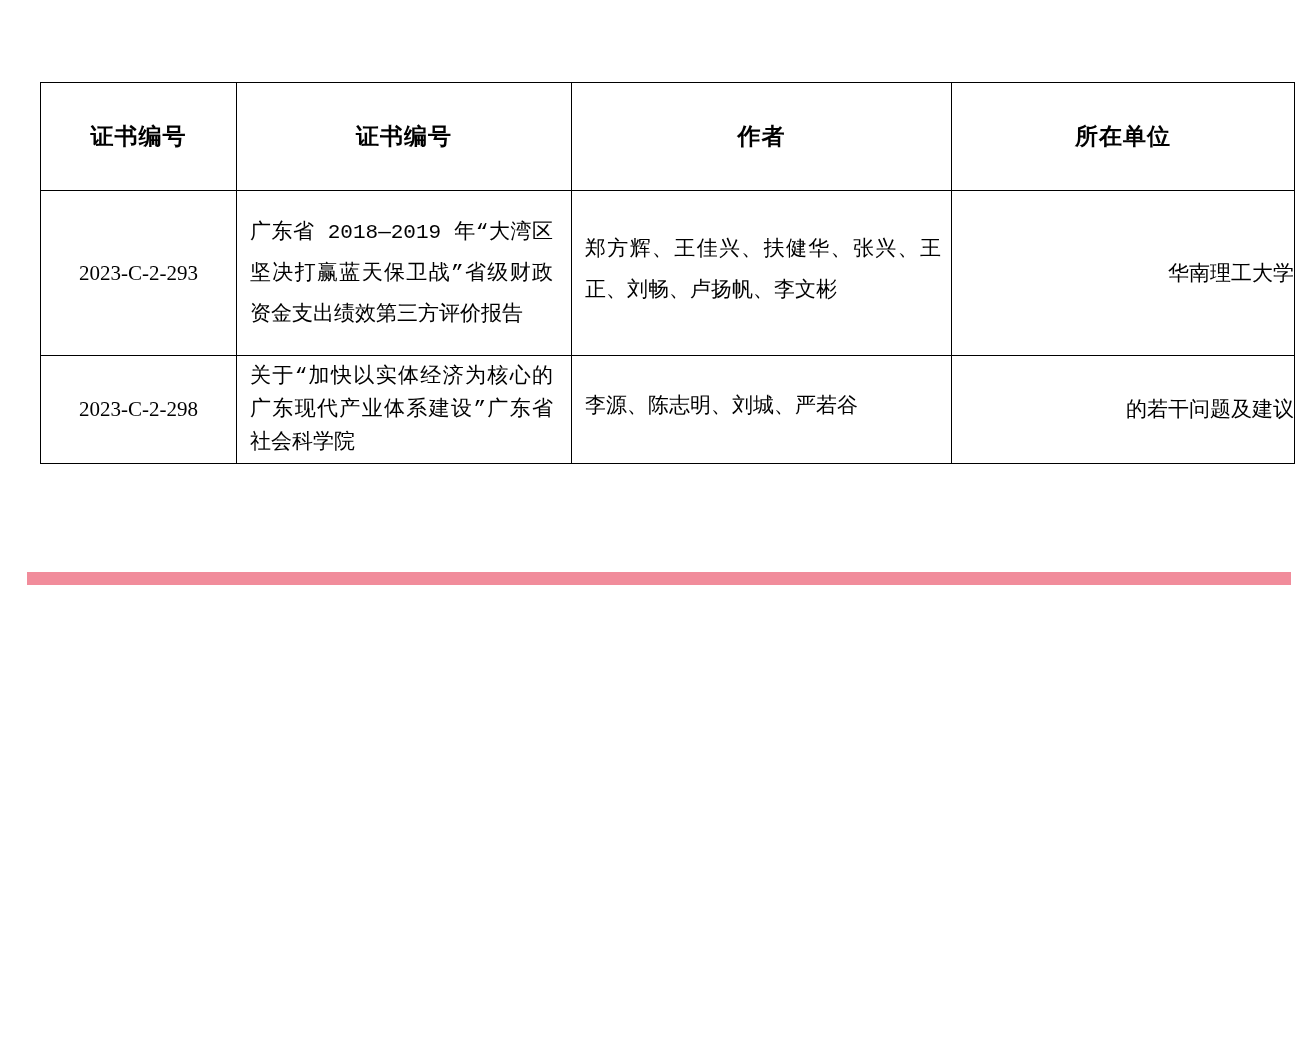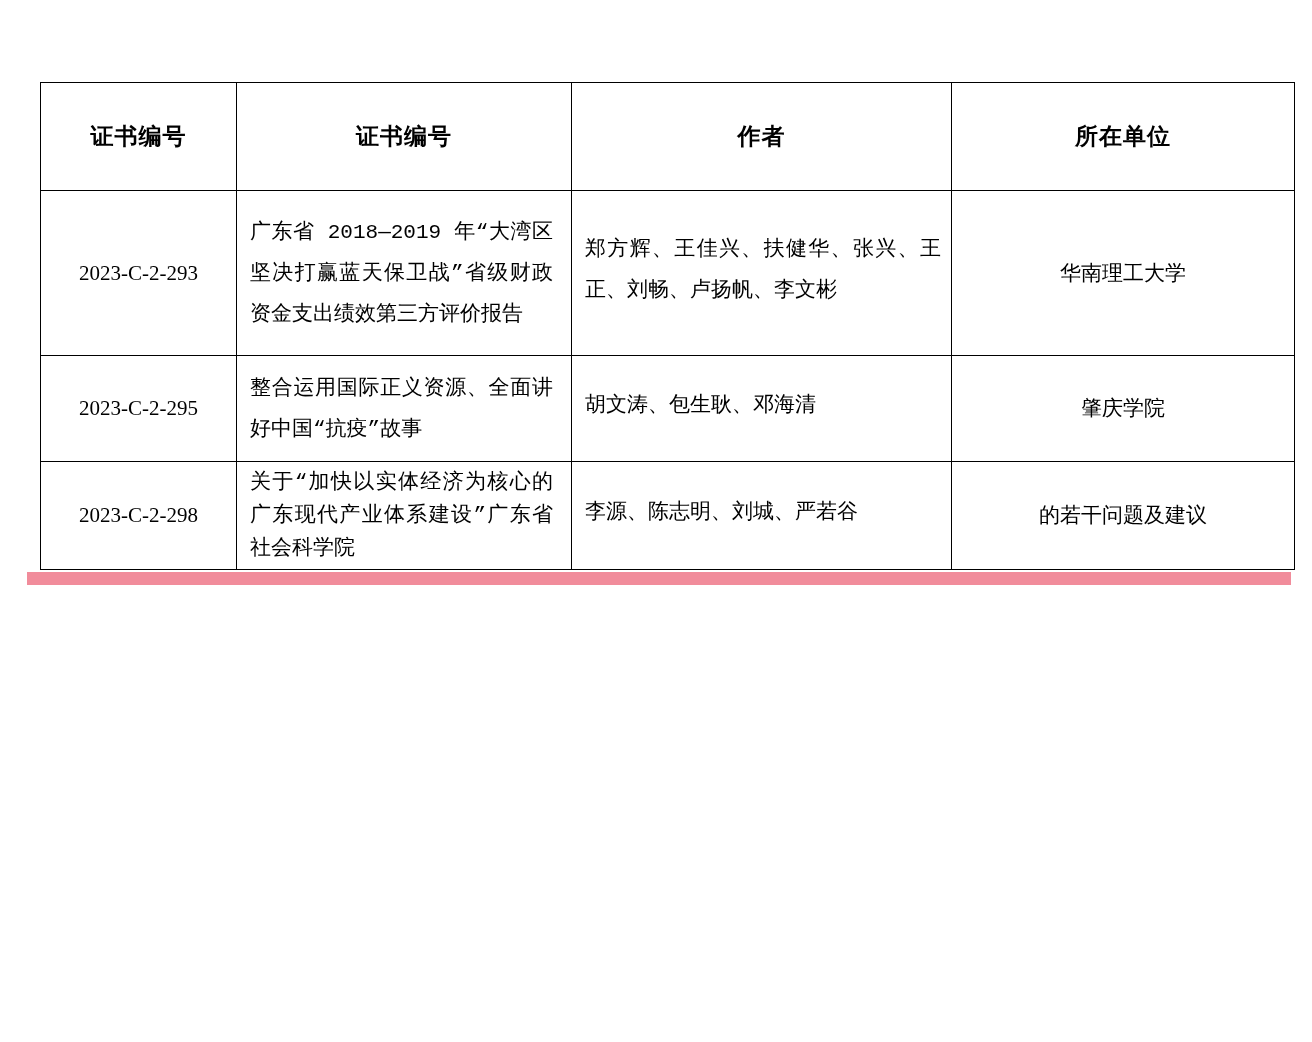--- a/index.html
+++ b/index.html
@@ -61,21 +61,21 @@
     text-align: justify;
     text-justify: inter-character;
     padding: 4px 18px 4px 13px;
     font-family: Liberation Mono, monospace;
   }
   td.authors {
     text-align: justify;
     text-justify: inter-character;
     padding: 4px 10px 12px 13px;
   }
-  td.org     { text-align: center; }
+  td.org     { text-align: right; }
 </style>
 </head>
 <body>
 
 <div class="page">
 
   <div class="highlight-bar" style="background: rgb(241, 140, 155);"></div>
 
   <table class="award-table">
     <colgroup>
@@ -92,26 +92,20 @@
         <th>所在单位</th>
       </tr>
     </thead>
     <tbody>
       <tr class="r0">
         <td class="cert">2023-C-2-293</td>
         <td class="title">广东省 2018—2019 年“大湾区坚决打赢蓝天保卫战”省级财政资金支出绩效第三方评价报告</td>
         <td class="authors">郑方辉、王佳兴、扶健华、张兴、王正、刘畅、卢扬帆、李文彬</td>
         <td class="org">华南理工大学</td>
       </tr>
-      <tr class="r2">
-        <td class="cert">2023-C-2-295</td>
-        <td class="title">整合运用国际正义资源、全面讲好中国“抗疫”故事</td>
-        <td class="authors">胡文涛、包生耿、邓海清</td>
-        <td class="org">肇庆学院</td>
-      </tr>
       <tr class="r5">
         <td class="cert">2023-C-2-298</td>
         <td class="title">关于“加快以实体经济为核心的广东现代产业体系建设”广东省社会科学院</td>
         <td class="authors">李源、陈志明、刘城、严若谷</td>
         <td class="org">的若干问题及建议</td>
       </tr>
     </tbody>
   </table>
 
 </div>

